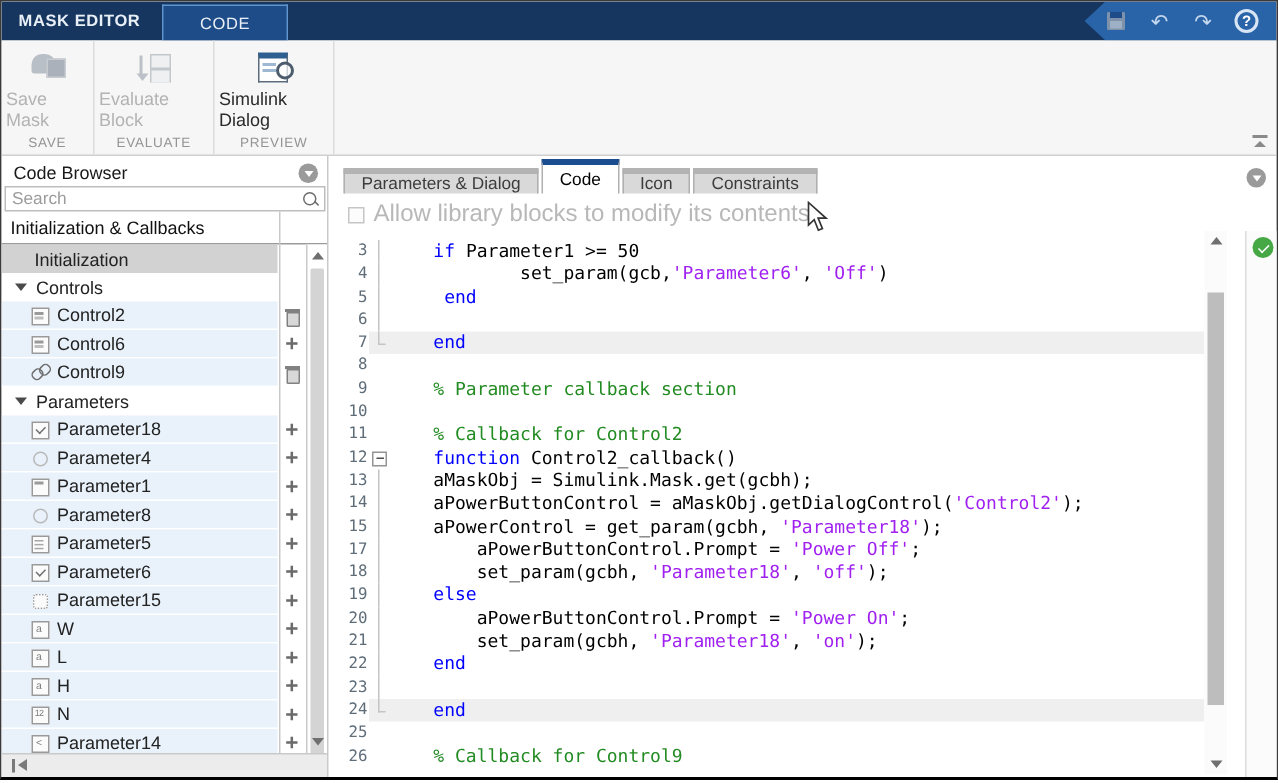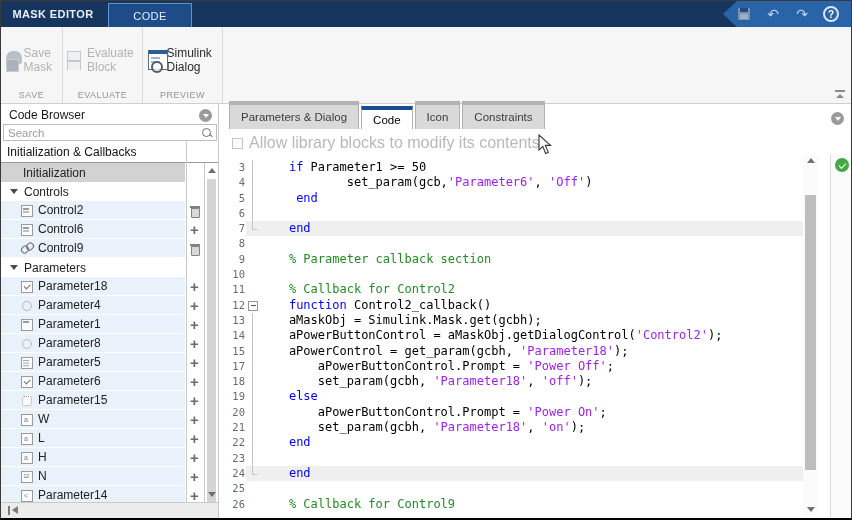--- a/index.html
+++ b/index.html
@@ -17,21 +17,21 @@
   .qicon{width:16px;height:16px;display:flex;align-items:center;justify-content:center;font-size:14px;color:#c3d7ee}
   .qsave{position:relative;width:12px;height:12px;background:#7e92ab;border-radius:1px}
   .qsave::before{content:'';position:absolute;left:2px;top:0;width:8px;height:4px;background:#1d4c88}
   .qsave::after{content:'';position:absolute;left:2px;bottom:1px;width:8px;height:5px;background:#9db0c6}
   .qhelp{width:16px;height:16px;border:2px solid #d7e5f5;border-radius:50%;color:#fff;font-size:10px;font-weight:bold;display:flex;align-items:center;justify-content:center}
 
   
   #ribbon{position:absolute;left:0;top:26px;width:100%;height:77px;background:#f6f6f6;border-bottom:1px solid #cfcfcf}
   .rgroup{position:absolute;top:0;height:76px;border-right:1px solid #dcdcdc}
   .rgroup .glabel{position:absolute;bottom:3px;left:0;right:0;text-align:center;font-size:9px;color:#949494;letter-spacing:.5px}
-  .rbtn{position:absolute;top:4px;left:3px;right:3px;height:56px;display:flex;flex-direction:row;align-items:center;justify-content:flex-end;gap:4px;font-size:12px}
+  .rbtn{position:absolute;top:4px;left:3px;right:3px;height:56px;display:flex;flex-direction:column;align-items:center;justify-content:flex-end;gap:4px;font-size:12px}
   .rbtn .blabel{margin-top:2px}
   .rbtn.disabled .blabel{color:#b3b3b3}
   .rbtn.enabled .blabel{color:#2b2b2b}
   .icon24{width:26px;height:24px;position:relative;margin-top:3px}
   
   .ic-savemask::before{content:'';position:absolute;left:2px;top:2px;width:16px;height:13px;background:#b9bfc6;border-radius:7px 7px 2px 2px}
   .ic-savemask::after{content:'';position:absolute;right:1px;bottom:1px;width:11px;height:11px;background:#aab1ba;border:1px solid #c9cdd2}
   
   .ic-evaluate::before{content:'';position:absolute;left:3px;top:3px;width:2px;height:13px;background:#bcc1c7}
   .ic-evaluate i{position:absolute;left:1px;top:15px;border-left:4px solid transparent;border-right:4px solid transparent;border-top:5px solid #bcc1c7}
@@ -96,21 +96,21 @@
   #lp-bottom{position:absolute;left:0;bottom:0;width:100%;height:16px;background:#ececec;border-top:1px solid #c9c9c9}
   #lp-collapse{position:absolute;left:7px;top:3px;width:10px;height:9px;border-left:2px solid #7a7a7a}
   #lp-collapse::after{content:'';position:absolute;left:2px;top:0;border-top:4.5px solid transparent;border-bottom:4.5px solid transparent;border-right:6px solid #7a7a7a}
 
   
   #splitter{position:absolute;left:220px;top:105px;width:6px;height:12px;background:#cfcfcf;border-radius:2px}
 
   
   #editor{position:absolute;left:219px;top:103px;right:0;bottom:0;background:#fff}
   #etabs{position:absolute;left:9px;top:2px;height:23px;display:flex;align-items:flex-end}
-  .etab{height:28px;background:#d9d9d9;border:1px solid #b0b0b0;border-top:4px solid #b3b3b3;border-bottom:none;
+  .etab{height:17px;background:#d9d9d9;border:1px solid #b0b0b0;border-top:4px solid #b3b3b3;border-bottom:none;
         display:flex;align-items:center;padding:0 11px;font-size:11.5px;color:#3c3c3c;margin-right:2px;white-space:nowrap}
   .etab.active{height:23px;background:#fff;border-top:4px solid #1b4e91;color:#000}
   #etab-circle{right:7px;top:8px}
   #chkrow{position:absolute;left:12px;top:31px;height:16px;display:flex;align-items:center;gap:6px}
   #chkbox{width:11px;height:11px;border:1px solid #c6c6c6;background:#fcfcfc}
   #chklabel{font-size:16px;color:#b8b8b8}
   
   #code{position:absolute;left:9px;top:56px;width:574px;bottom:0;overflow:hidden}
   .cl{display:flex;height:15.3px;line-height:15.3px;font-family:"DejaVu Sans Mono",monospace;font-size:12px}
   .ln{width:17px;flex:none;text-align:right;font-size:10.5px;color:#5f6d79;padding-right:1px}

